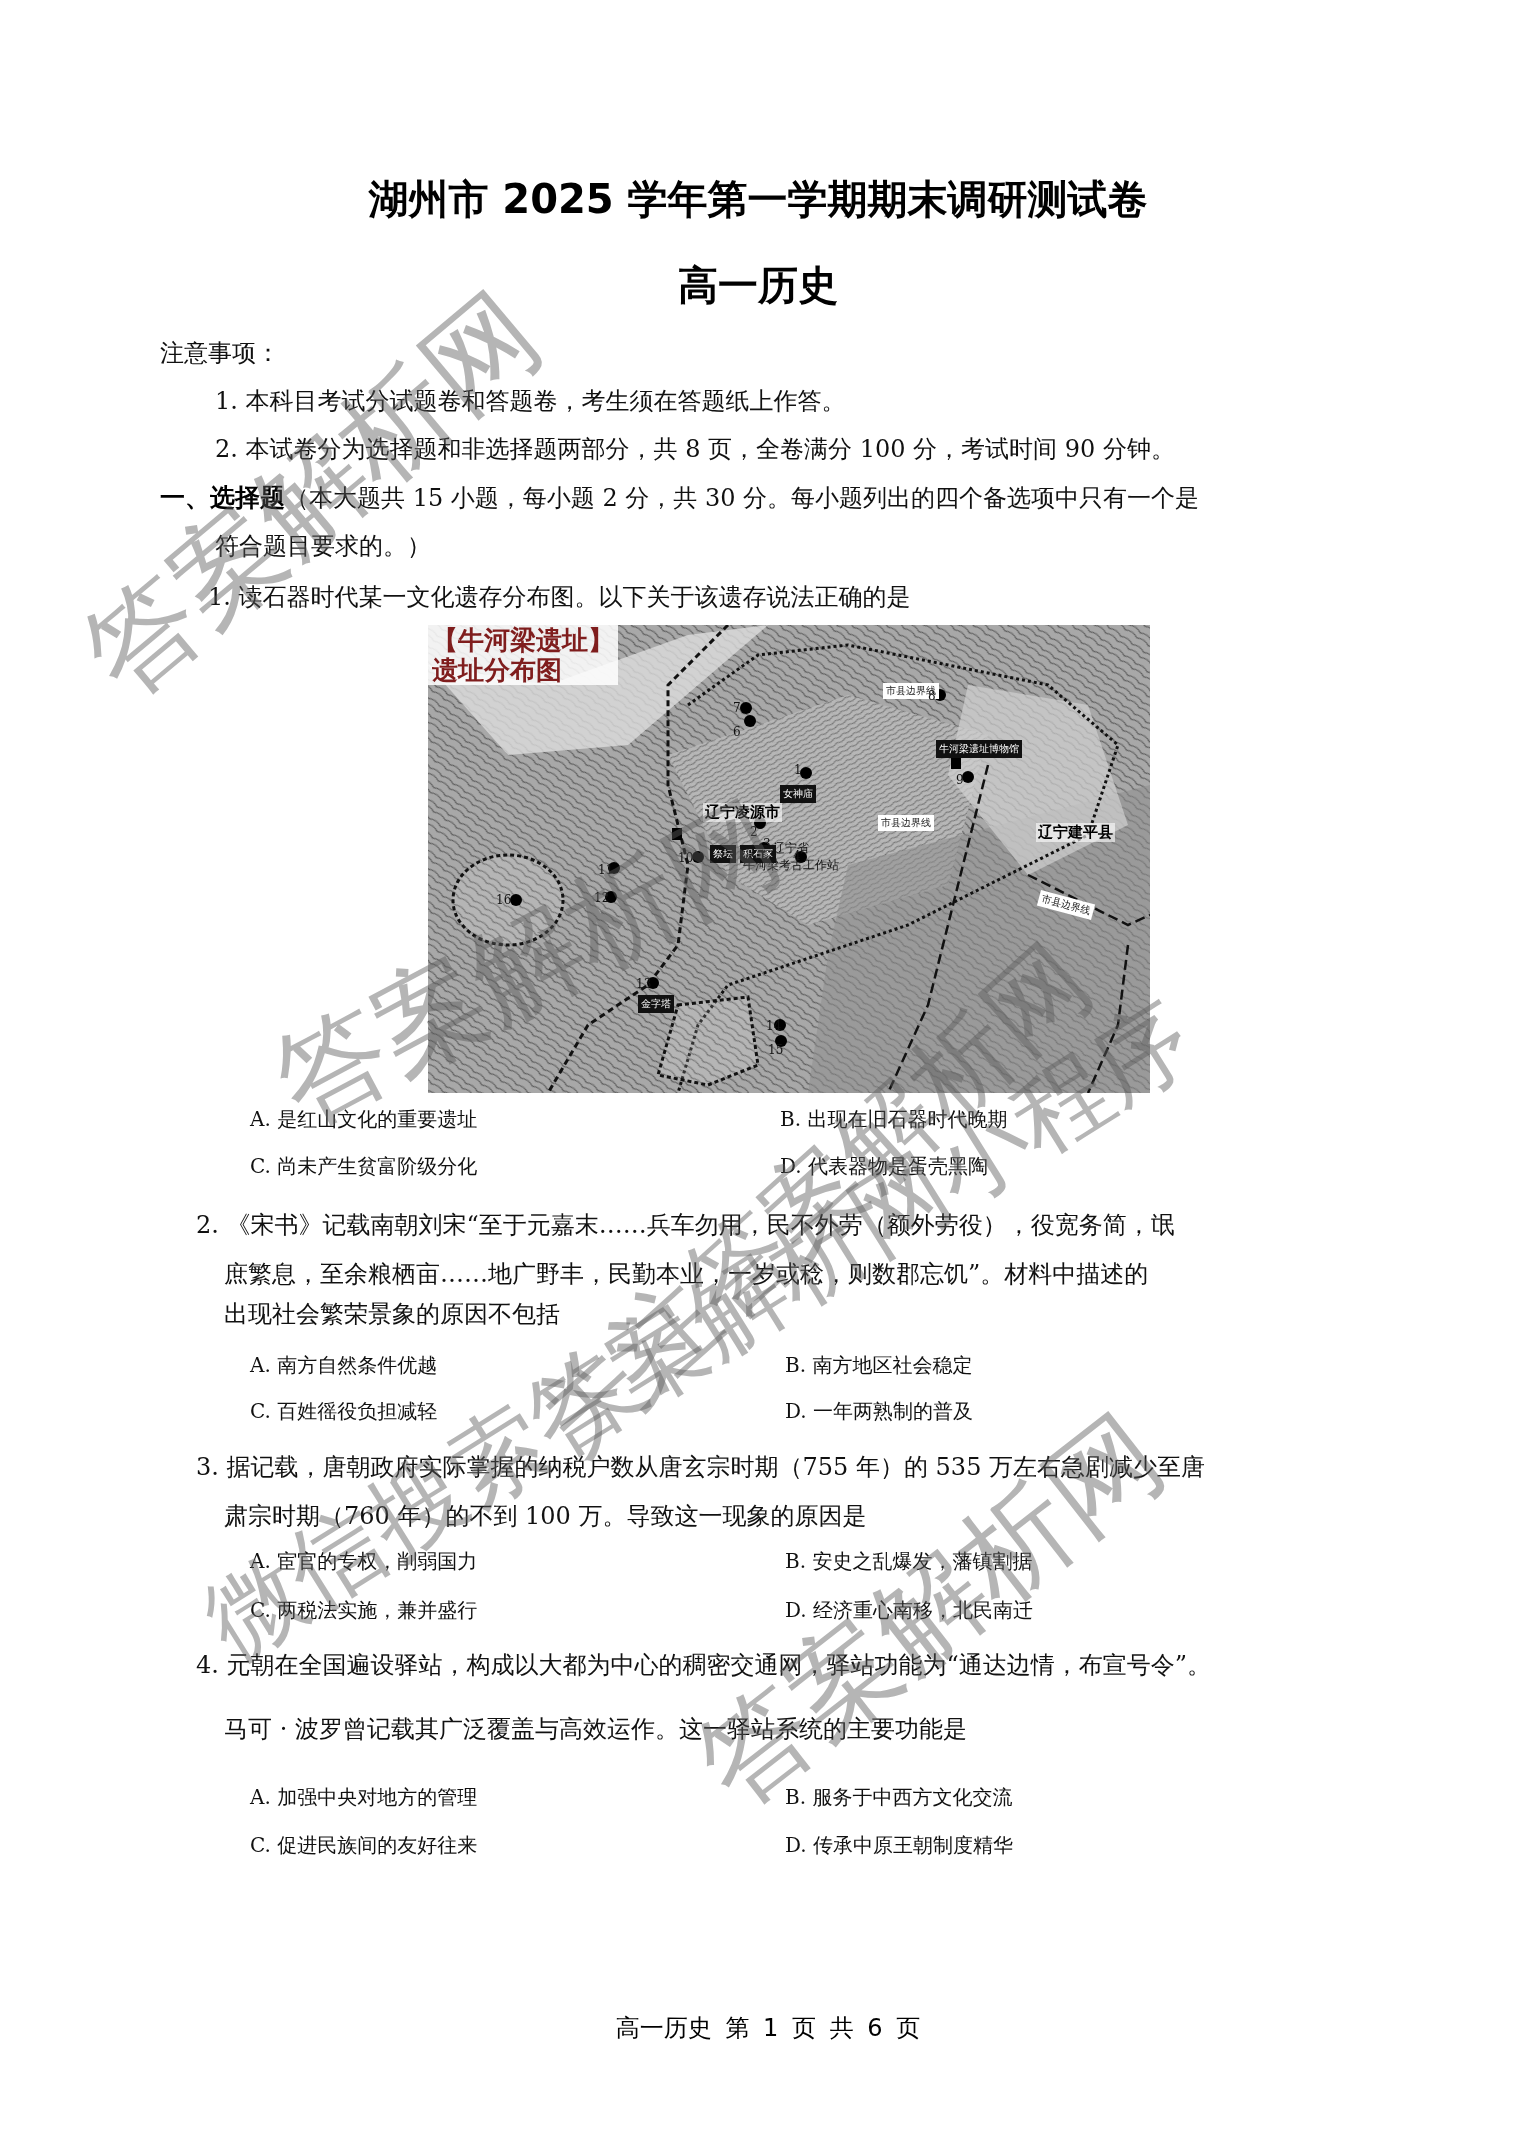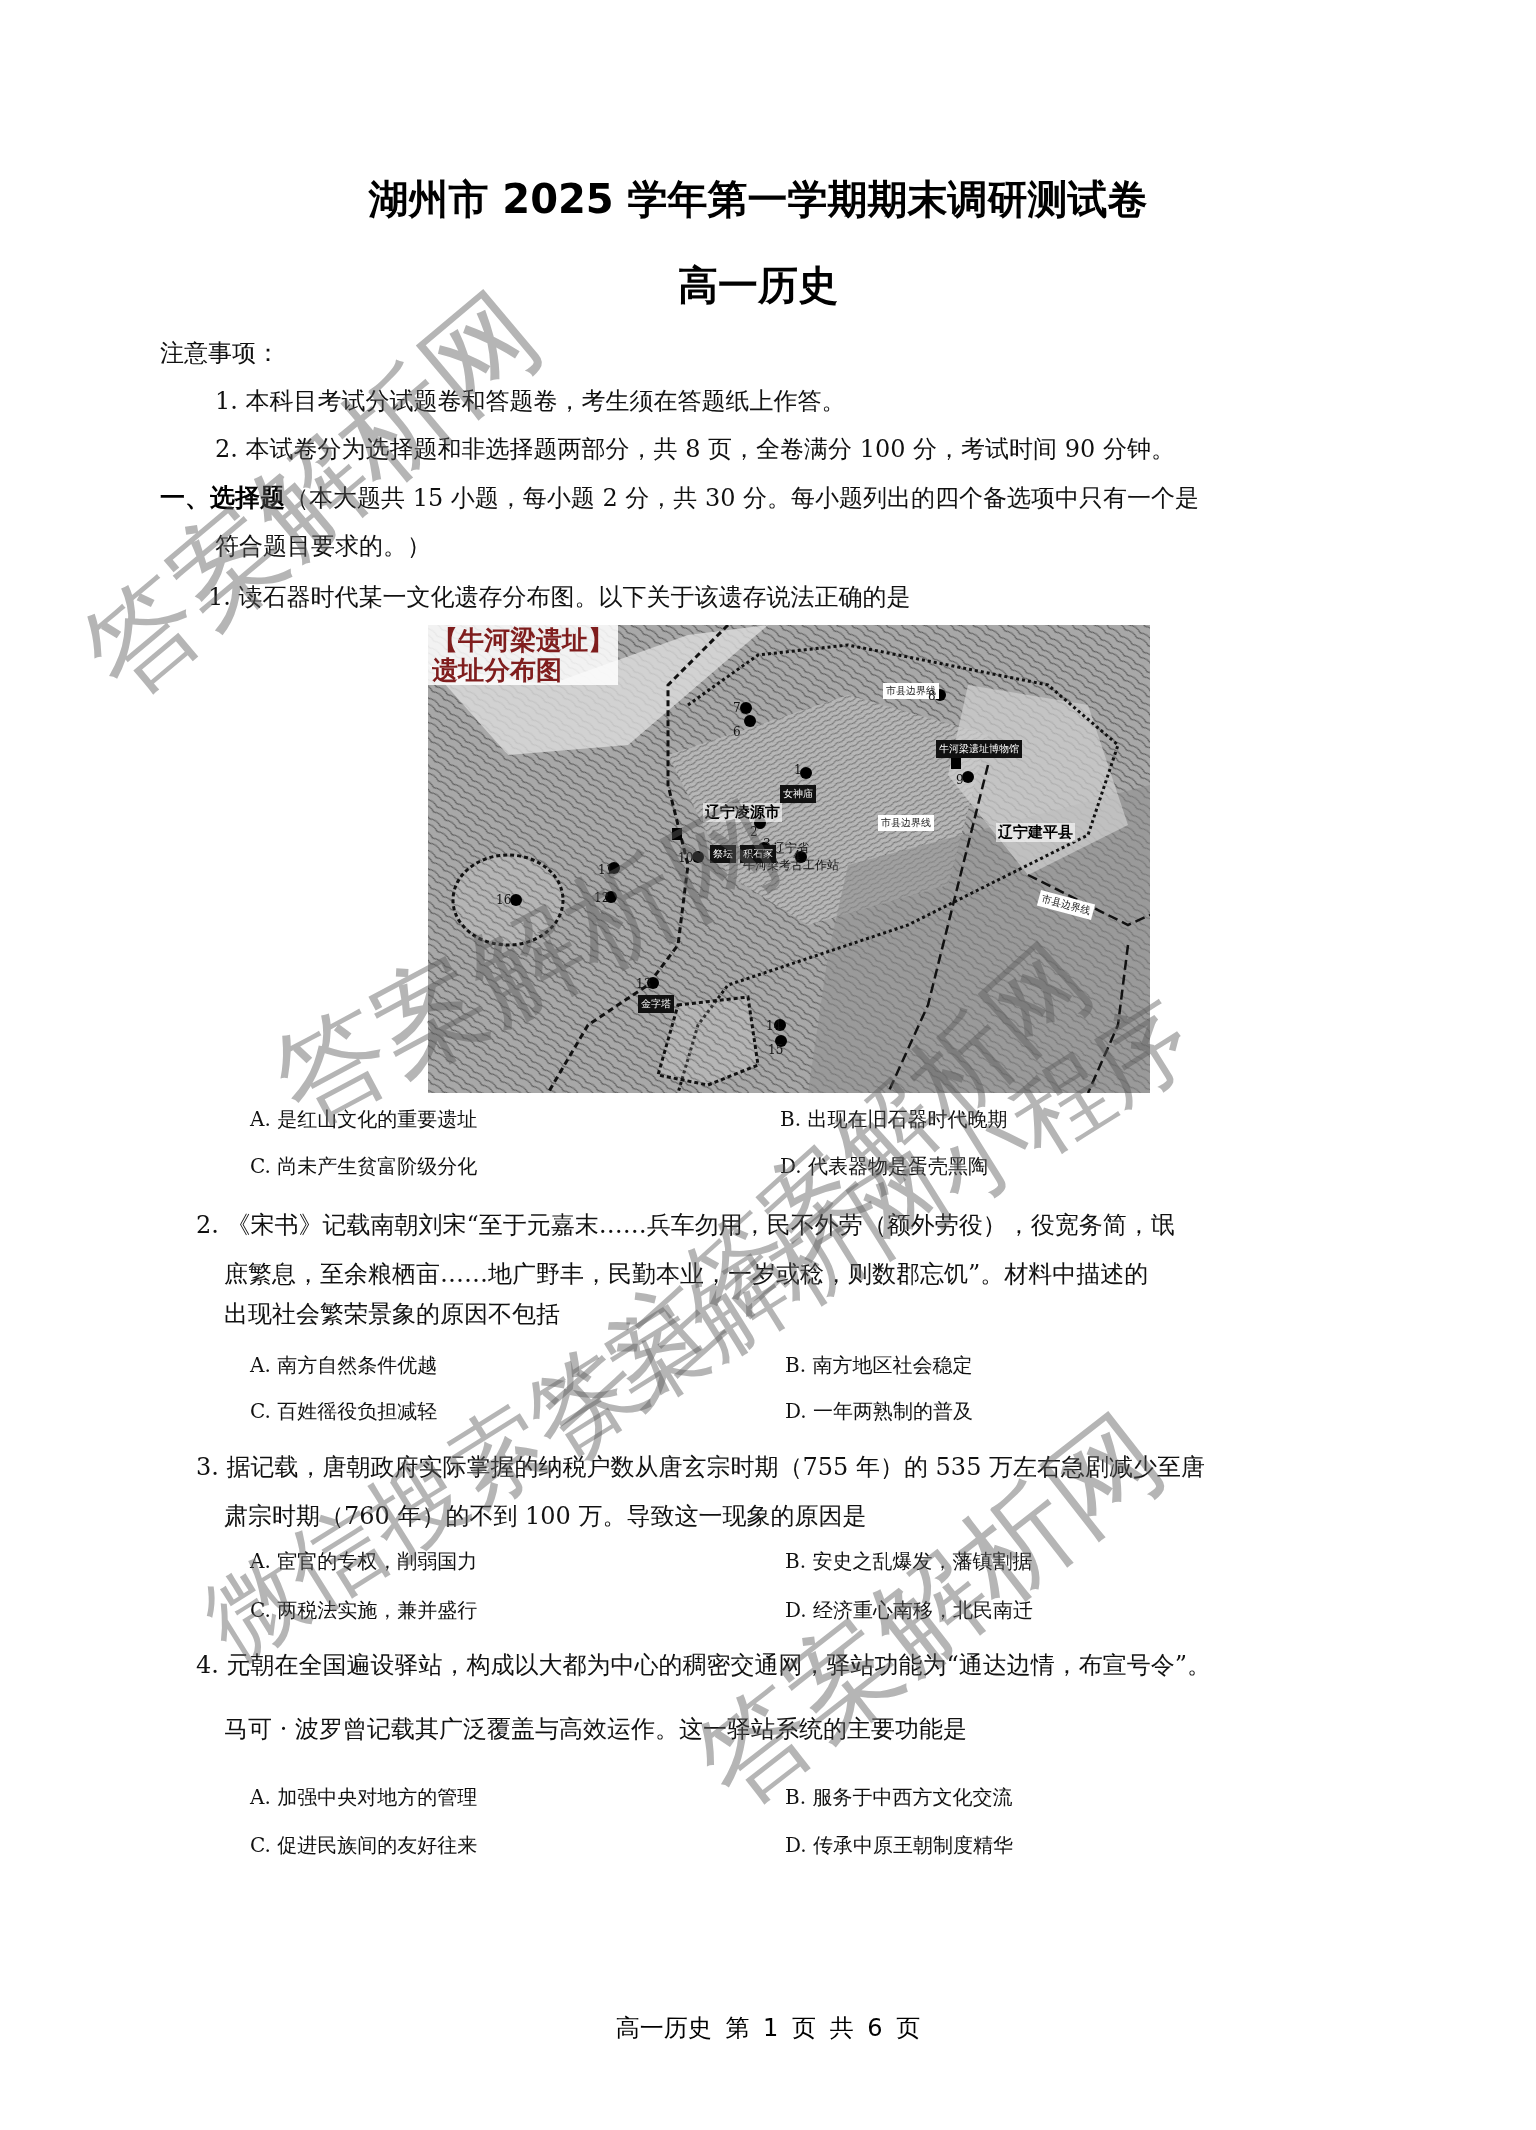--- a/index.html
+++ b/index.html
@@ -91,21 +91,21 @@
       <circle cx="88" cy="275" r="6"></circle>
       <rect x="244" cy="0" y="203" width="10" height="12"></rect>
       <rect x="523" y="132" width="10" height="12"></rect>
     </g>
   </svg>
   <div class="abs maptitle" style="left:0;top:0;">
     <div>【牛河梁遗址】</div>
     <div>遗址分布图</div>
   </div>
   <div class="abs maplbl" style="left:275px;top:178px;">辽宁凌源市</div>
-  <div class="abs maplbl" style="left:568px;top:198px;">辽宁建平县</div>
+  <div class="abs maplbl" style="left:608px;top:198px;">辽宁建平县</div>
   <div class="abs mapnum" style="left:315px;top:215px;text-align:center;">
     <div>辽宁省</div>
     <div>牛河梁考古工作站</div>
   </div>
   <div class="abs mapsm" style="left:455px;top:58px;">市县边界线</div>
   <div class="abs mapsm" style="left:450px;top:190px;">市县边界线</div>
   <div class="abs mapsm" style="left:610px;top:272px;transform:rotate(15deg);">市县边界线</div>
   <div class="abs mapbox" style="left:352px;top:160px;">女神庙</div>
   <div class="abs mapbox" style="left:508px;top:115px;">牛河梁遗址博物馆</div>
   <div class="abs mapbox" style="left:282px;top:220px;">祭坛</div>

